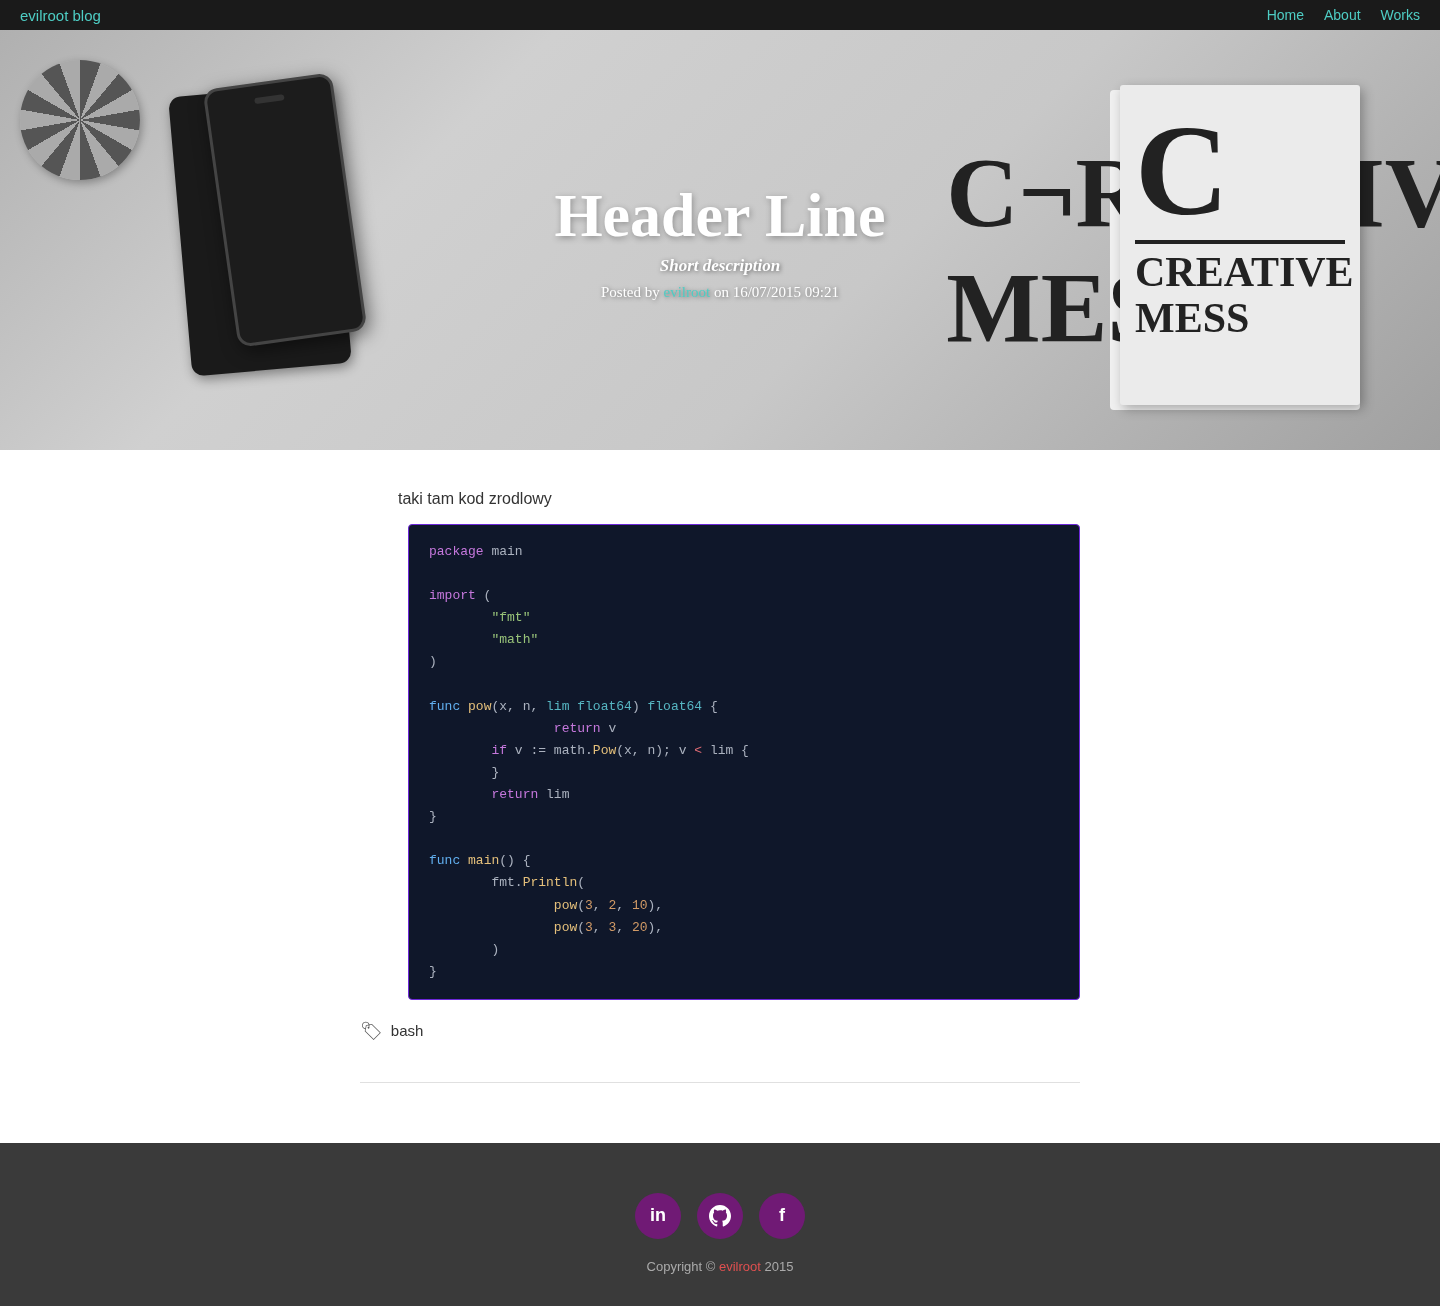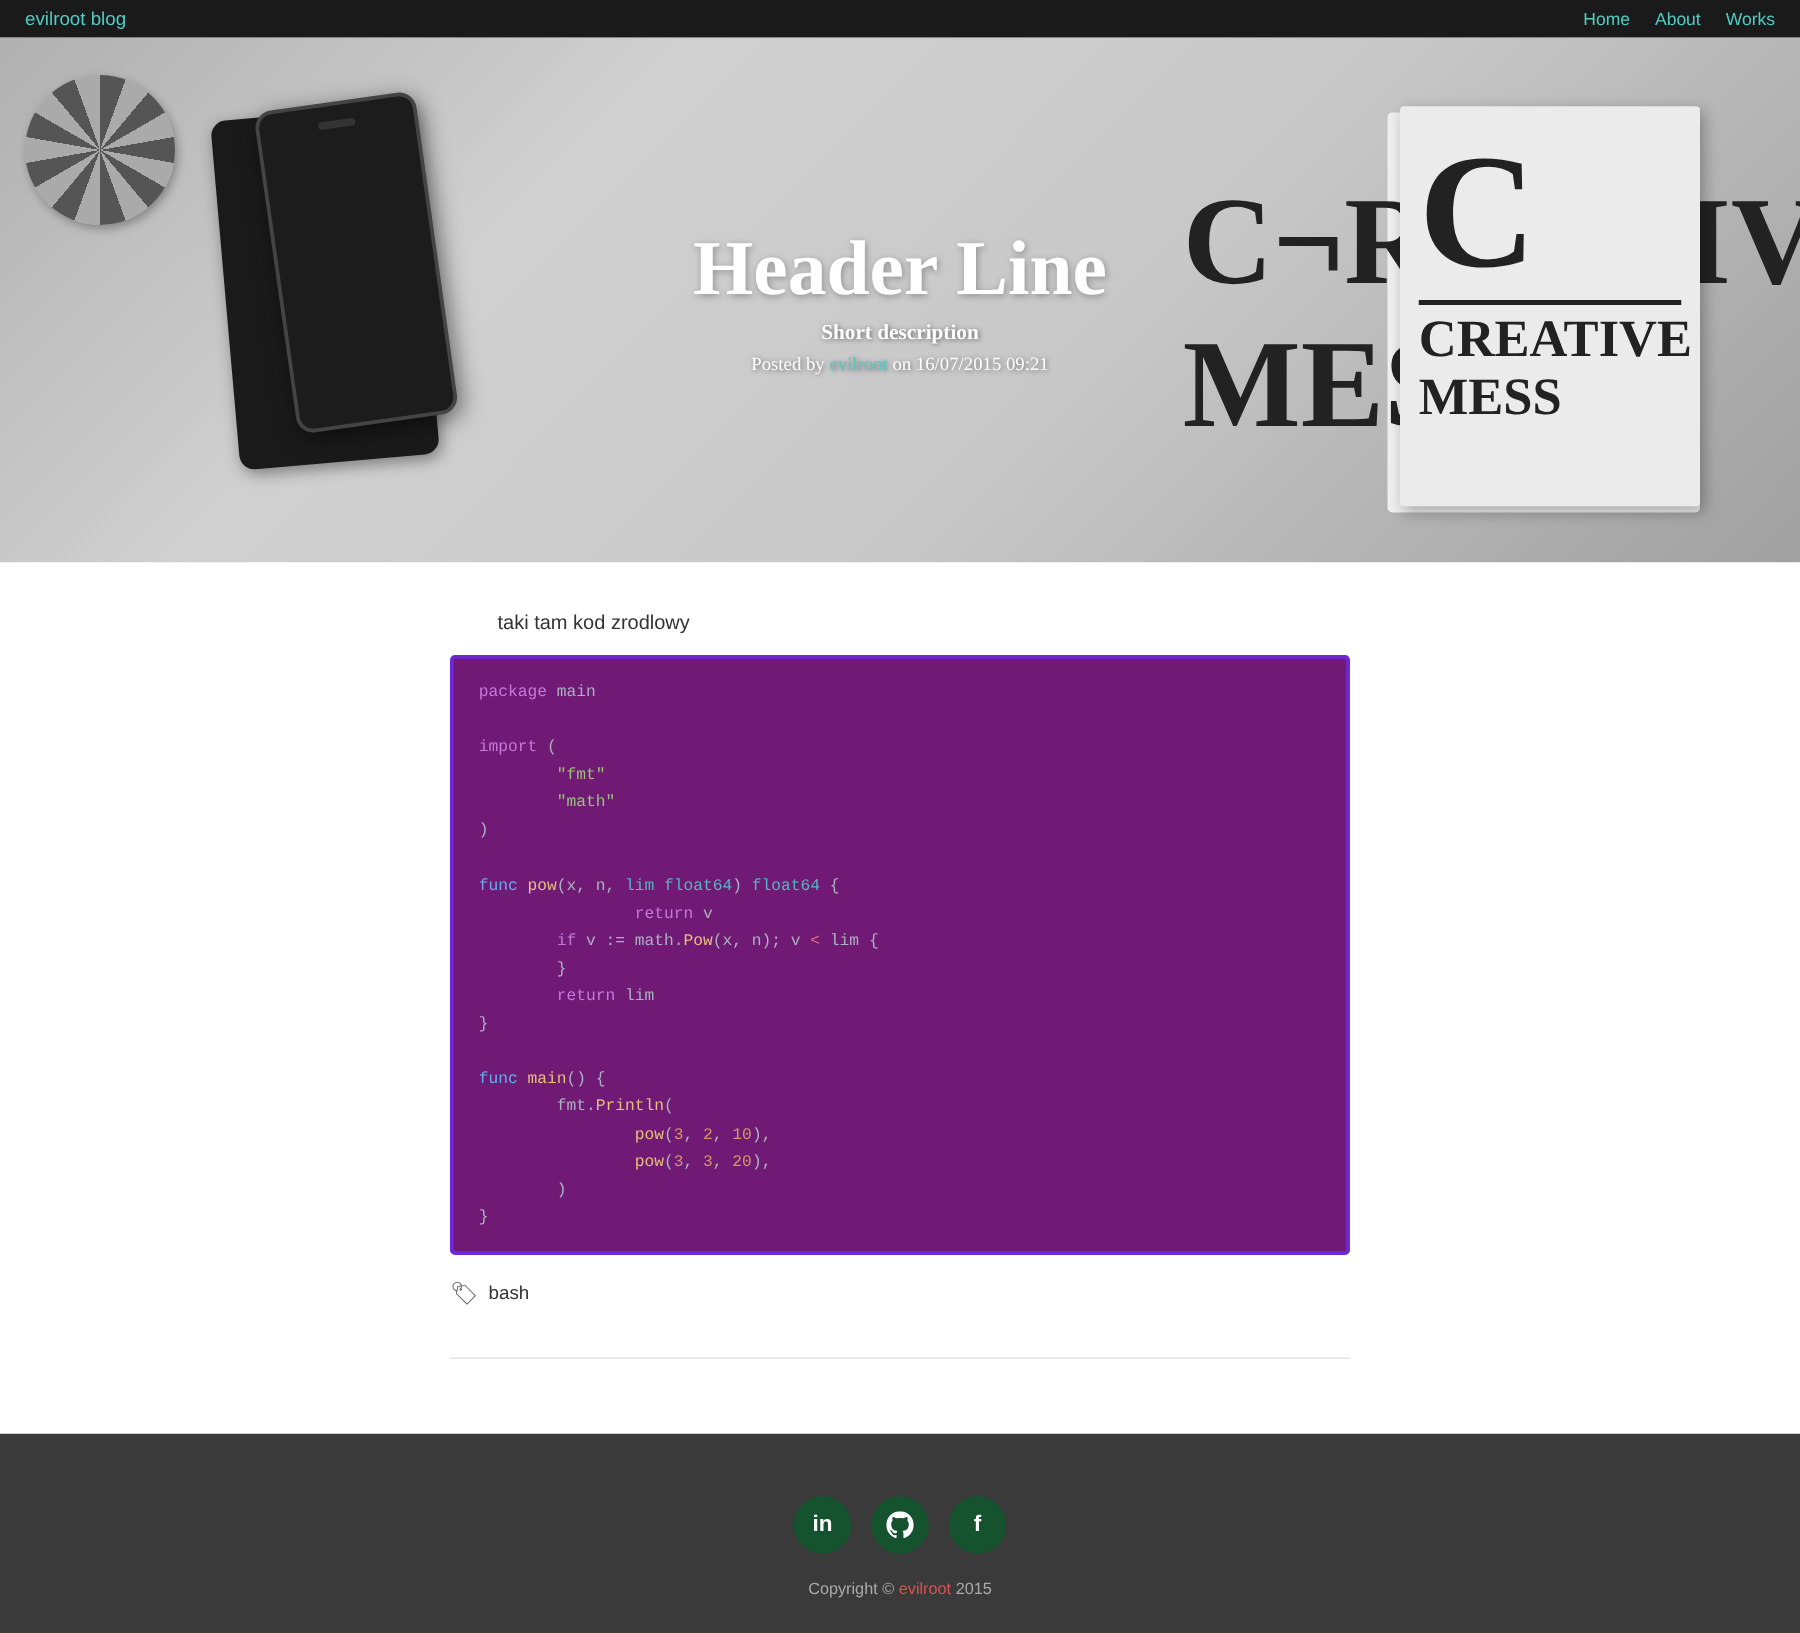--- a/index.html
+++ b/index.html
@@ -85,20 +85,21 @@
       color: #fff;
       text-shadow: 1px 2px 6px rgba(0,0,0,0.3);
       margin-bottom: 5px;
     }
     .hero-desc {
       font-size: 17px;
       font-weight: bold;
       color: #fff;
       text-shadow: 1px 1px 4px rgba(0,0,0,0.5);
       margin-bottom: 8px;
+      font-style: italic;
     }
     .hero-meta {
       font-size: 15px;
       color: #fff;
       text-shadow: 1px 1px 4px rgba(0,0,0,0.5);
     }
     .hero-meta a {
       color: #4ecdc4;
       text-decoration: none;
     }
@@ -192,29 +193,30 @@
     .article-intro {
       font-family: Arial, sans-serif;
       font-size: 16px;
       color: #333;
       margin-bottom: 16px;
       margin-left: 38px;
     }
 
     
     .code-block {
-      background: #701a75;
+      background: #0f172a;
       border-radius: 4px;
       padding: 16px 20px;
       font-family: 'Courier New', monospace;
       font-size: 13px;
       line-height: 1.7;
       overflow-x: auto;
-      border: 3px solid #6d28d9;
+      border: 1px solid #6d28d9;
       margin-bottom: 20px;
+      margin-left: 48px;
     }
     .kw-purple { color: #c678dd; }
     .kw-green { color: #98c379; }
     .kw-yellow { color: #e5c07b; }
     .kw-blue { color: #61afef; }
     .kw-cyan { color: #56b6c2; }
     .kw-orange { color: #d19a66; }
     .kw-white { color: #abb2bf; }
     .kw-red { color: #e06c75; }
 
@@ -252,21 +254,21 @@
     .social-icons {
       display: flex;
       justify-content: center;
       gap: 16px;
       margin-bottom: 20px;
     }
     .social-icon {
       width: 46px;
       height: 46px;
       border-radius: 50%;
-      background: #14532d;
+      background: #701a75;
       display: flex;
       align-items: center;
       justify-content: center;
       color: #fff;
       font-size: 18px;
       font-weight: bold;
       cursor: pointer;
       text-decoration: none;
       font-family: Arial, sans-serif;
     }

